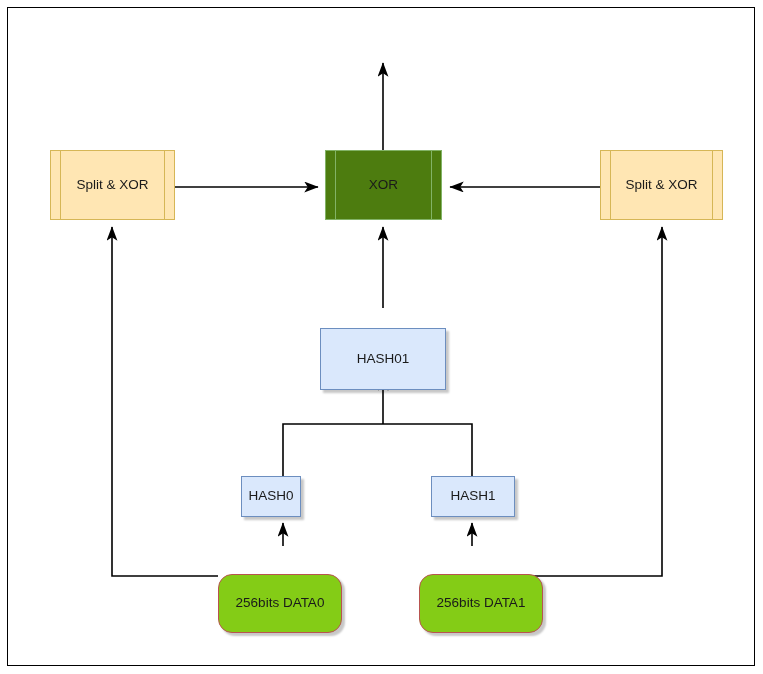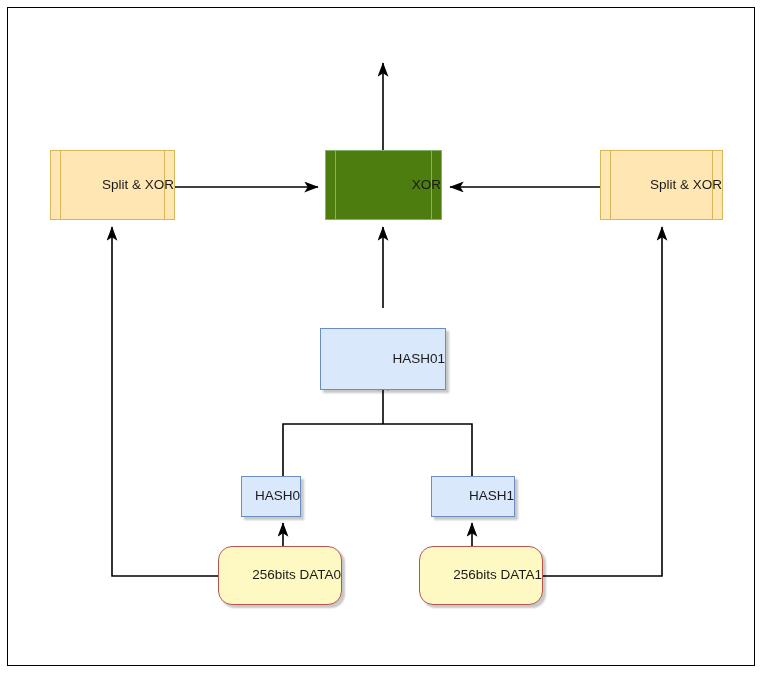--- a/index.html
+++ b/index.html
@@ -26,21 +26,21 @@
     height: 659px;
     border: 1.5px solid #000000;
     box-sizing: border-box;
     background: #ffffff;
   }
   .node {
     position: absolute;
     box-sizing: border-box;
     display: flex;
     align-items: center;
-    justify-content: flex-end;
+    justify-content: center;
     font-size: 13.5px;
     color: #1a1a1a;
     text-align: center;
     line-height: 1.2;
     white-space: nowrap;
     z-index: 5;
   }
   
   .proc {
     border-width: 1.4px;
@@ -69,24 +69,25 @@
 
   
   .blue {
     background: #dae8fc;
     border: 1.4px solid #6c8ebf;
     box-shadow: 3px 3px 2px rgba(0,0,0,0.22);
   }
 
   
   .red {
-    background: #fef9c3;
+    background: #84cc16;
     border: 1.4px solid #b85450;
     border-radius: 14px;
     box-shadow: 3px 3px 2px rgba(0,0,0,0.22);
+    margin-top: 28px;
   }
 
   #edges {
     position: absolute;
     left: 0;
     top: 0;
     width: 763px;
     height: 674px;
     z-index: 2;
     pointer-events: none;

